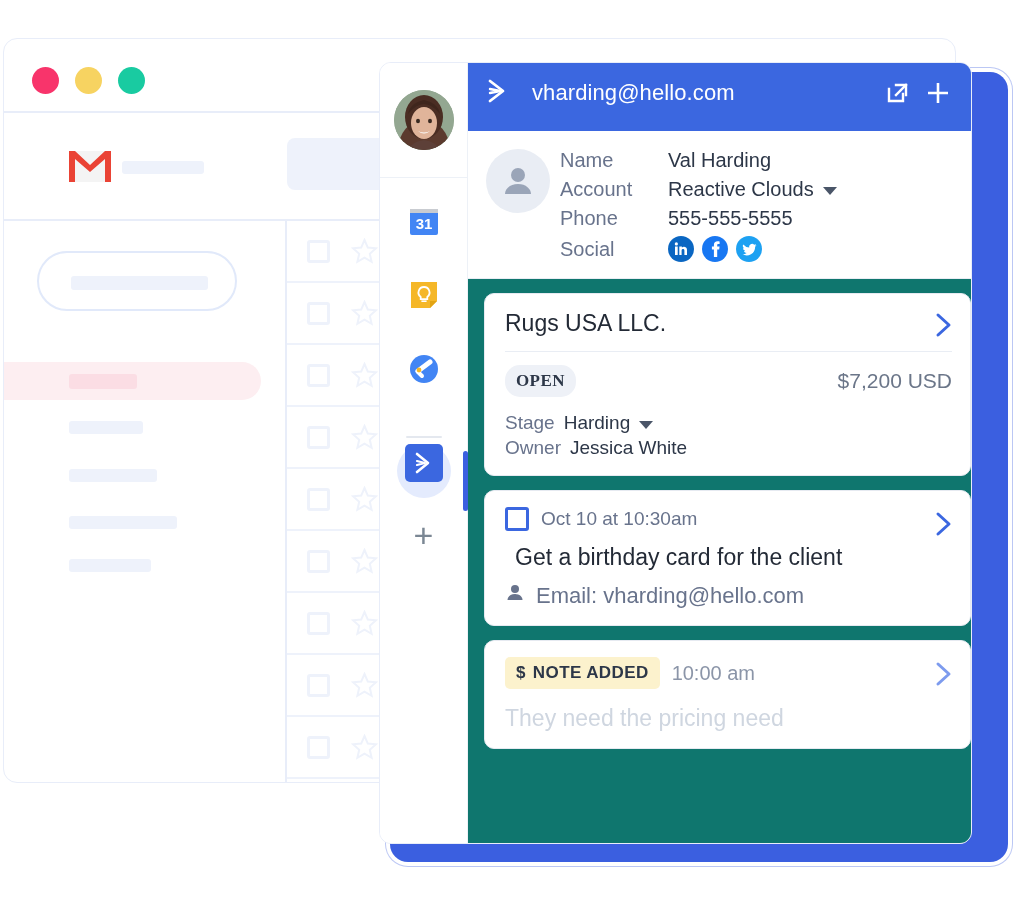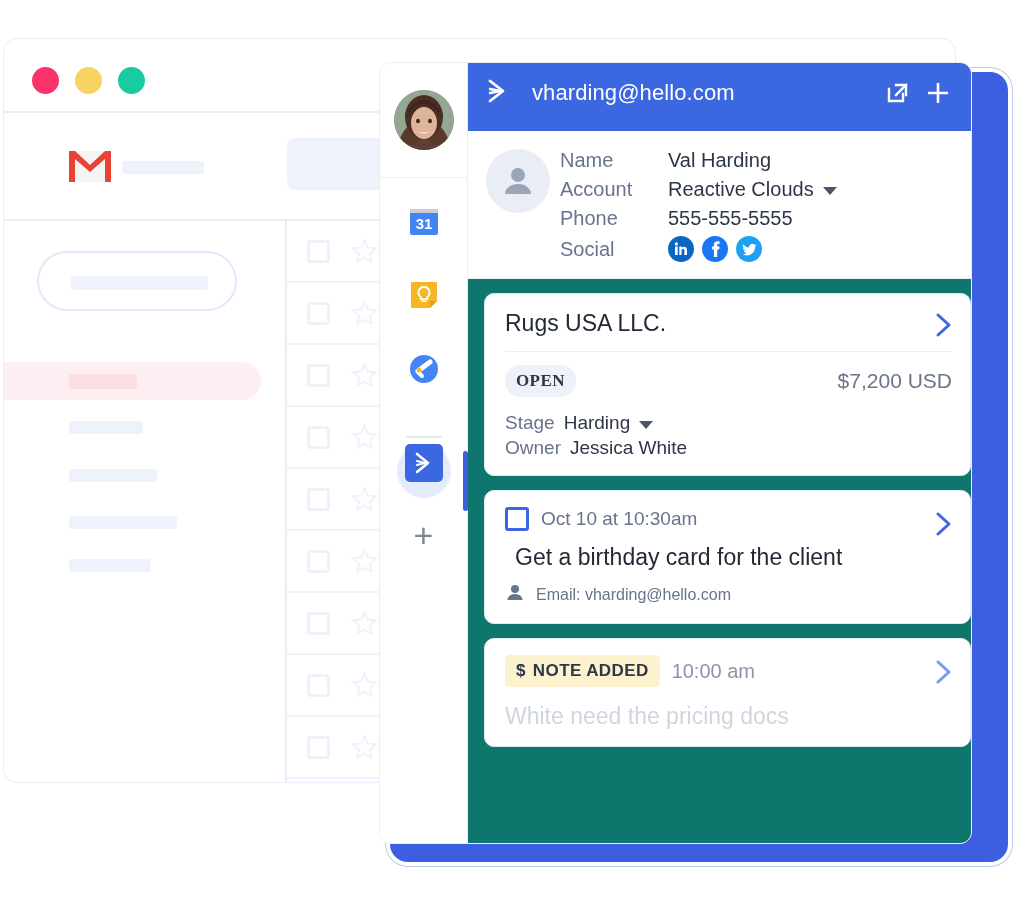--- a/index.html
+++ b/index.html
@@ -416,21 +416,21 @@
   .task-title {
     font-size: 23px;
     color: #232a36;
     margin: 13px 10px 12px;
   }
   .task-sub {
     display: flex;
     align-items: center;
     gap: 11px;
     color: #68738c;
-    font-size: 16px;
+    font-size: 22px;
   }
 
   .note-top {
     display: flex;
     align-items: center;
     gap: 12px;
     padding-right: 40px;
   }
   .badge-note {
     background: #fcf2cd;
@@ -774,19 +774,19 @@
               <path d="M4 3 L15 13 L4 23" fill="none" stroke="#7d9bee" stroke-width="3" stroke-linecap="round" stroke-linejoin="round"></path>
             </svg>
           </span>
           <div class="note-top">
             <span class="badge-note">
               <span>$</span>
               <span>NOTE ADDED</span>
             </span>
             <span class="note-time">10:00 am</span>
           </div>
-          <div class="note-body">White need the pricing docs</div>
+          <div class="note-body">They need the pricing need</div>
         </div>
 
       </div>
     </div>
   </div>
 </div>
 
 </body></html>

